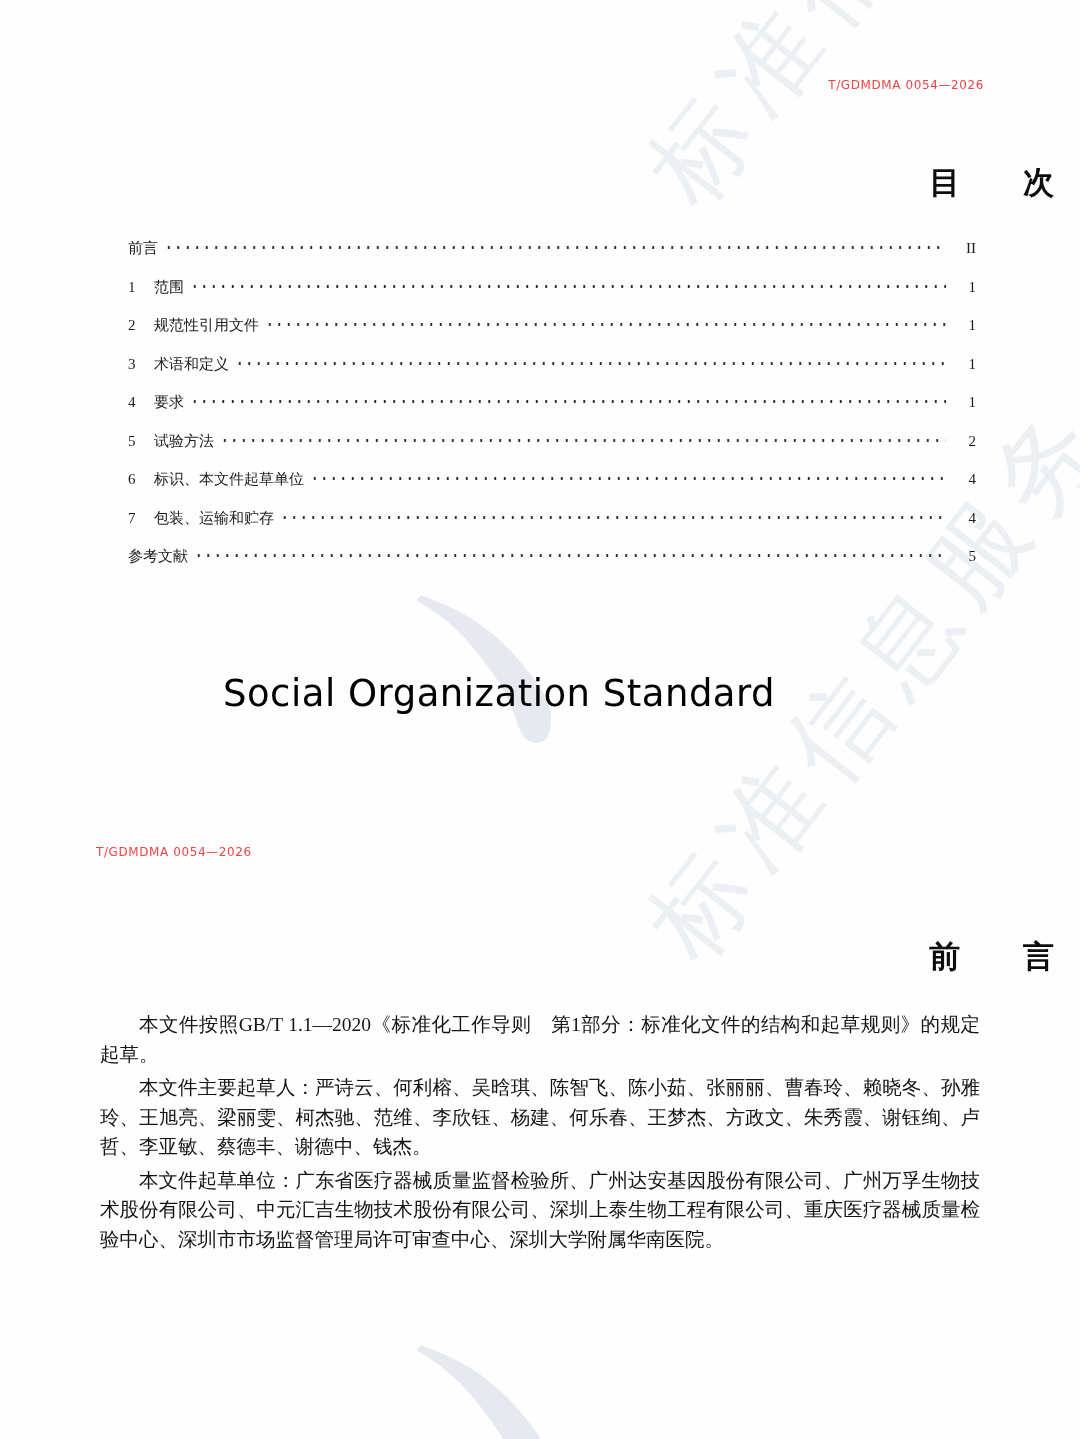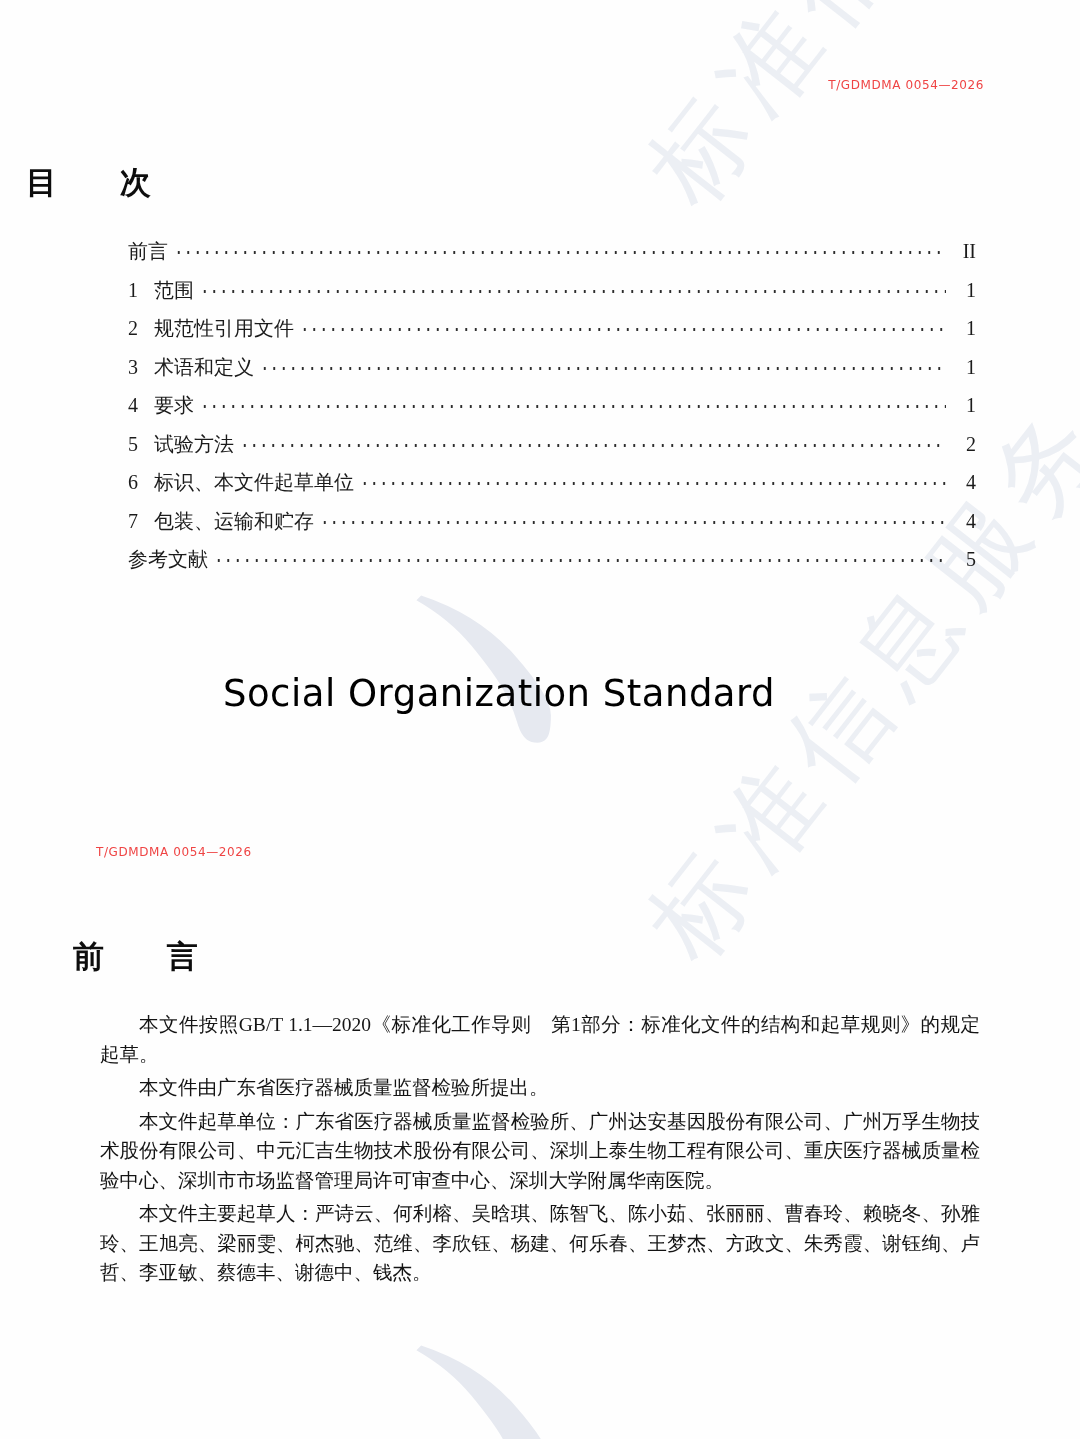--- a/index.html
+++ b/index.html
@@ -73,42 +73,42 @@
     letter-spacing: 0.6px;
     color: #ef4444;
     white-space: nowrap;
   }
   .hdr-right { right: 96px; top: 78px; }
   .hdr-left  { left: 96px;  top: 845px; }
 
   .doc-title {
     position: absolute;
     left: 0; right: 0;
-    text-align: left;
+    text-align: right;
     font-family: "DejaVu Sans", "Liberation Sans", sans-serif;
     font-weight: 700;
     font-size: 31px;
     letter-spacing: 26px;
     text-indent: 26px;
     color: #0d0d0d;
   }
   .title-toc { top: 162px; }
   .title-fw  { top: 936px; padding-left: 47px; }
 
   
   .toc {
     position: absolute;
     left: 128px;
     top: 238px;
     width: 848px;
   }
   .toc-row {
     display: flex;
     align-items: baseline;
-    font-size: 20px;
+    font-size: 15px;
     line-height: 1;
     height: 38.5px;
     color: #1b1b1b;
   }
   .toc-num {
     width: 26px;
     flex: 0 0 26px;
     font-family: "Liberation Serif", serif;
   }
   .toc-label {
@@ -244,19 +244,18 @@
       </div>
 
     </div>
 
     <div class="page-header hdr-left">T/GDMDMA 0054—2026</div>
 
     <div class="doc-title title-fw">前    言</div>
 
     <div class="fw-body">
       <p class="fw-p">本文件按照GB/T 1.1—2020《标准化工作导则　第1部分：标准化文件的结构和起草规则》的规定起草。</p>
-      <p class="fw-p">本文件由广东省医疗器械质量监督检验所提出。</p>
+      <p class="fw-p">本文件主要起草人：严诗云、何利榕、吴晗琪、陈智飞、陈小茹、张丽丽、曹春玲、赖晓冬、孙雅玲、王旭亮、梁丽雯、柯杰驰、范维、李欣钰、杨建、何乐春、王梦杰、方政文、朱秀霞、谢钰绚、卢哲、李亚敏、蔡德丰、谢德中、钱杰。</p>
       <p class="fw-p">本文件起草单位：广东省医疗器械质量监督检验所、广州达安基因股份有限公司、广州万孚生物技术股份有限公司、中元汇吉生物技术股份有限公司、深圳上泰生物工程有限公司、重庆医疗器械质量检验中心、深圳市市场监督管理局许可审查中心、深圳大学附属华南医院。</p>
-      <p class="fw-p">本文件主要起草人：严诗云、何利榕、吴晗琪、陈智飞、陈小茹、张丽丽、曹春玲、赖晓冬、孙雅玲、王旭亮、梁丽雯、柯杰驰、范维、李欣钰、杨建、何乐春、王梦杰、方政文、朱秀霞、谢钰绚、卢哲、李亚敏、蔡德丰、谢德中、钱杰。</p>
     </div>
 
   </div>
 </div>
 
 </body></html>

